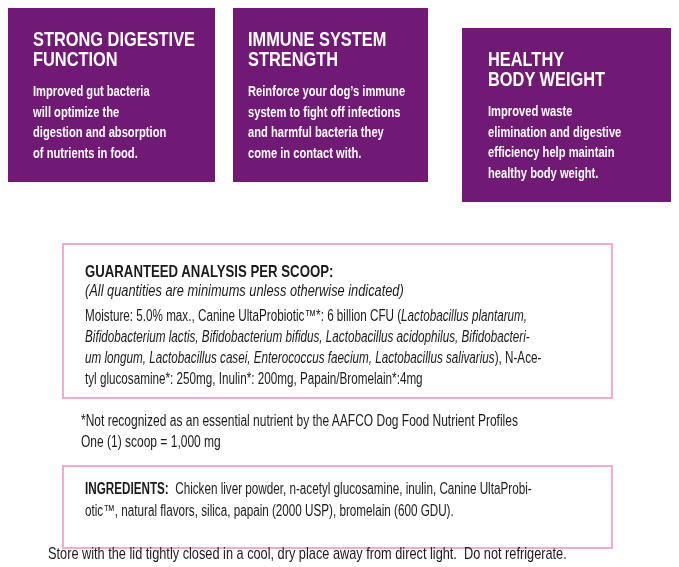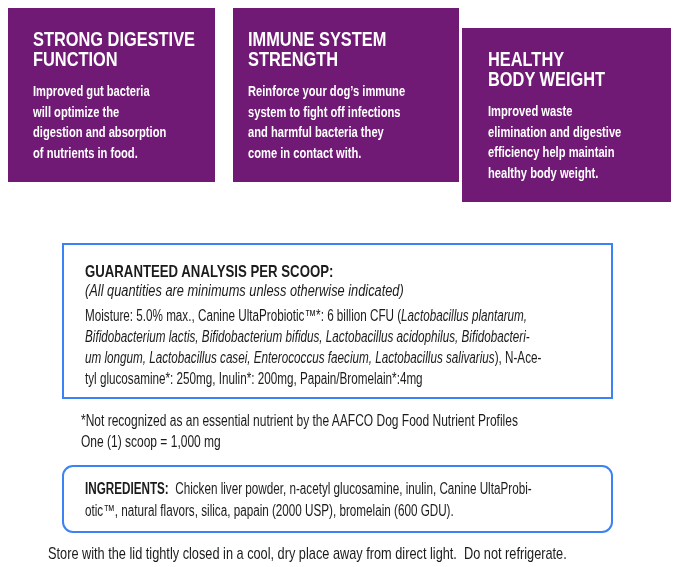--- a/index.html
+++ b/index.html
@@ -3,41 +3,41 @@
 <meta charset="utf-8">
 <style>
   html,body { margin:0; padding:0; }
   body {
     width:679px; height:567px; position:relative; background:#ffffff;
     font-family:"Liberation Sans", sans-serif; color:#1b1b1b; overflow:hidden;
   }
   
   .panel { position:absolute; top:8px; height:174px; background:#701a75; }
   #panel-0 { left:8px;   width:207px; }
-  #panel-1 { left:233px; width:226px; }
+  #panel-1 { left:233px; width:195px; }
   #panel-2 { left:462px; width:209px;margin-top:20px; }
   .panel-title {
     position:absolute; top:21px; color:#ffffff; font-weight:bold;
     font-size:21px; line-height:20px; white-space:pre-line;
     width:250px; transform:scaleX(0.78); transform-origin:0 0;
   }
   .panel-body {
     position:absolute; top:73px; color:#ffffff; font-weight:bold;
     font-size:15.5px; line-height:20.5px; white-space:pre-line;
     width:280px; transform:scaleX(0.72); transform-origin:0 0;
   }
   #panel-0 .panel-title, #panel-0 .panel-body { left:25px; }
   #panel-1 .panel-title, #panel-1 .panel-body { left:15px; }
   #panel-2 .panel-title, #panel-2 .panel-body { left:26px; }
 
   
-  .rule-box { position:absolute; left:62px; width:551px; border:2px solid #3b82f6;
+  .rule-box { position:absolute; left:62px; width:551px; border:2px solid #f9a8d4;
               background:#ffffff; box-sizing:border-box; }
   #ga-box  { top:243px; height:156px; }
-  #ing-box { top:465px; height:68px;border-radius:11px; }
+  #ing-box { top:465px; height:84px; }
 
   .ga-title {
     position:absolute; left:21px; top:17px; font-weight:bold; font-size:16.5px;
     width:680px; transform:scaleX(0.8); transform-origin:0 0; white-space:pre-line;
   }
   .ga-subtitle {
     position:absolute; left:21px; top:37px; font-style:italic; font-size:16px;
     width:680px; transform:scaleX(0.8); transform-origin:0 0; white-space:pre-line;
   }
   .ga-text {

